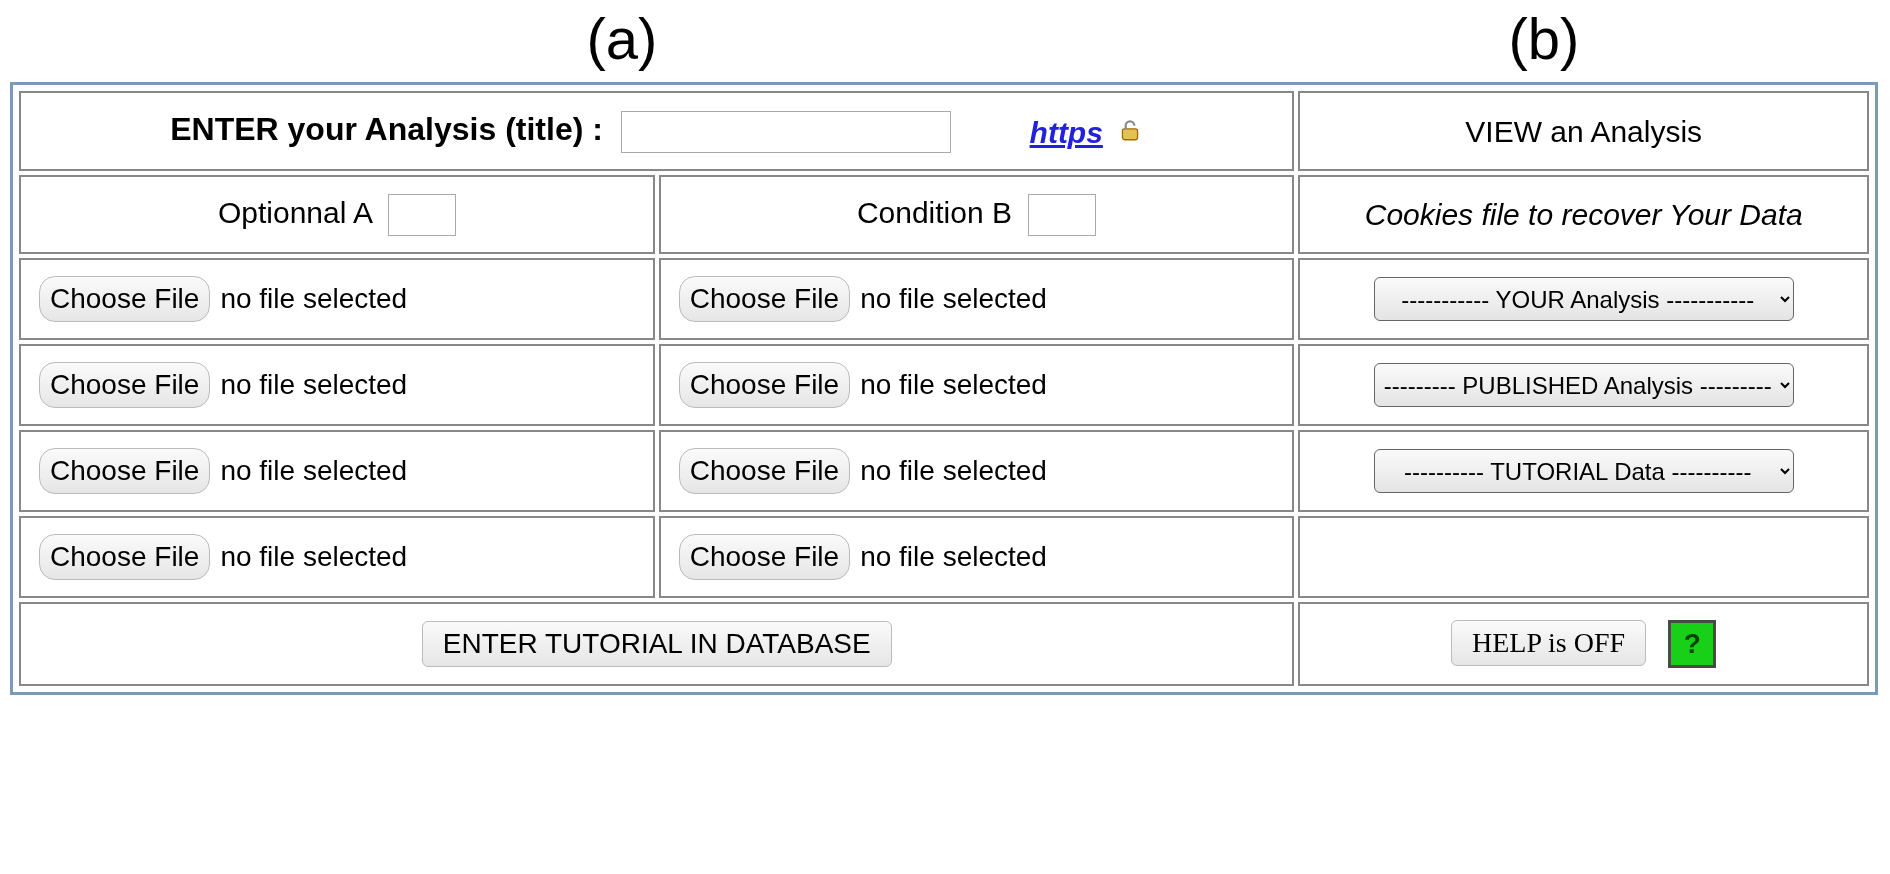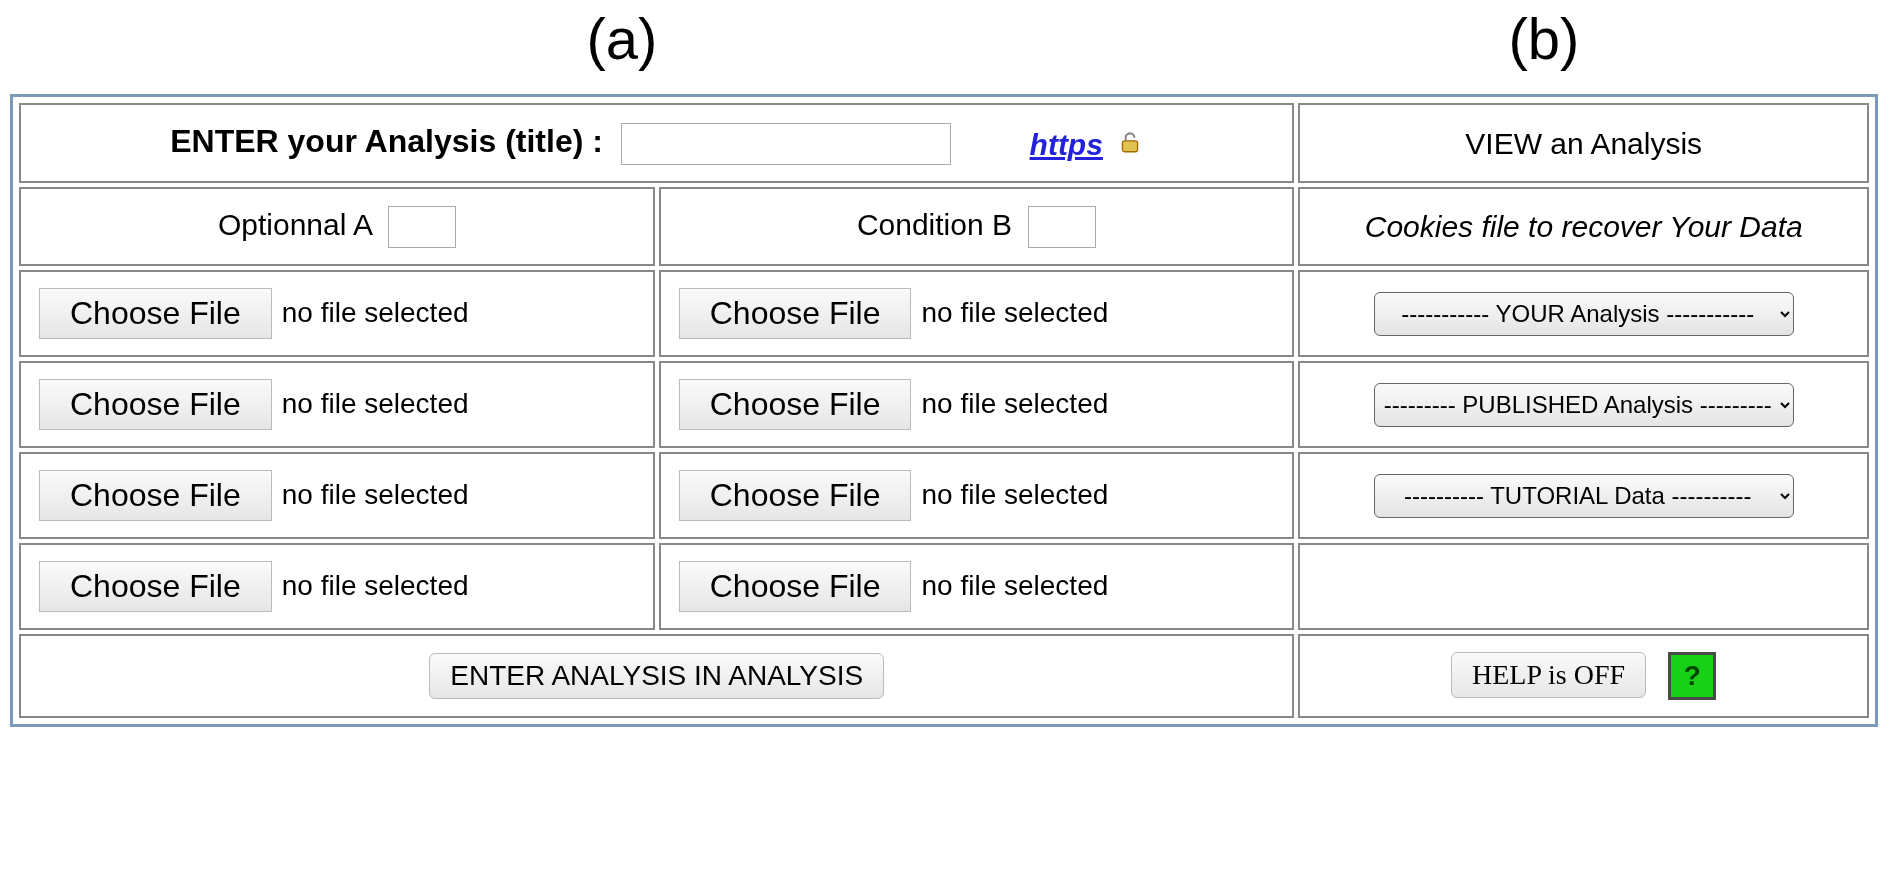--- a/index.html
+++ b/index.html
@@ -18,21 +18,21 @@
   .panel-labels {
     display: flex;
     font-size: 58px;
     line-height: 1;
     padding: 10px 0 14px 0;
   }
   .panel-labels .lbl-a { width: 1244px; text-align: center; }
   .panel-labels .lbl-b { width: 600px; text-align: center; }
 
   .frame {
-    margin: 12px 12px 0 10px;
+    margin: 0 12px 0 10px;
     border: 3px solid #7a9ab8;
     padding: 2px;
   }
   table.outer {
     width: 100%;
     border-collapse: separate;
     border-spacing: 4px;
   }
   table.outer td {
     border: 2px solid #888;
@@ -81,23 +81,23 @@
     background: #fff;
   }
 
   .filechooser {
     display: inline-flex;
     align-items: center;
   }
   .choose-btn {
     background: linear-gradient(#fafafa, #e6e6e6);
     border: 1px solid #bbb;
-    border-radius: 0;
-    padding: 6px 30px;
-    font-size: 32px;
+    border-radius: 16px;
+    padding: 6px 10px;
+    font-size: 28px;
     font-family: inherit;
     cursor: pointer;
     margin-right: 10px;
   }
   .nofile { font-size: 28px; }
 
   .wide-select {
     width: 420px;
     height: 44px;
     font-size: 24px;
@@ -258,21 +258,21 @@
             <button class="choose-btn">Choose File</button>
             <span class="nofile">no file selected</span>
           </span>
         </td>
         <td class="colC">&nbsp;</td>
       </tr>
 
 
       <tr>
         <td class="colAB" colspan="2">
-          <button class="enter-db-btn">ENTER ANALYSIS IN ANALYSIS</button>
+          <button class="enter-db-btn">ENTER TUTORIAL IN DATABASE</button>
         </td>
         <td class="colC">
           <button class="help-btn">HELP is OFF</button>
           <button class="q-btn">?</button>
         </td>
       </tr>
 
     </tbody>
       </table>
   </div>

